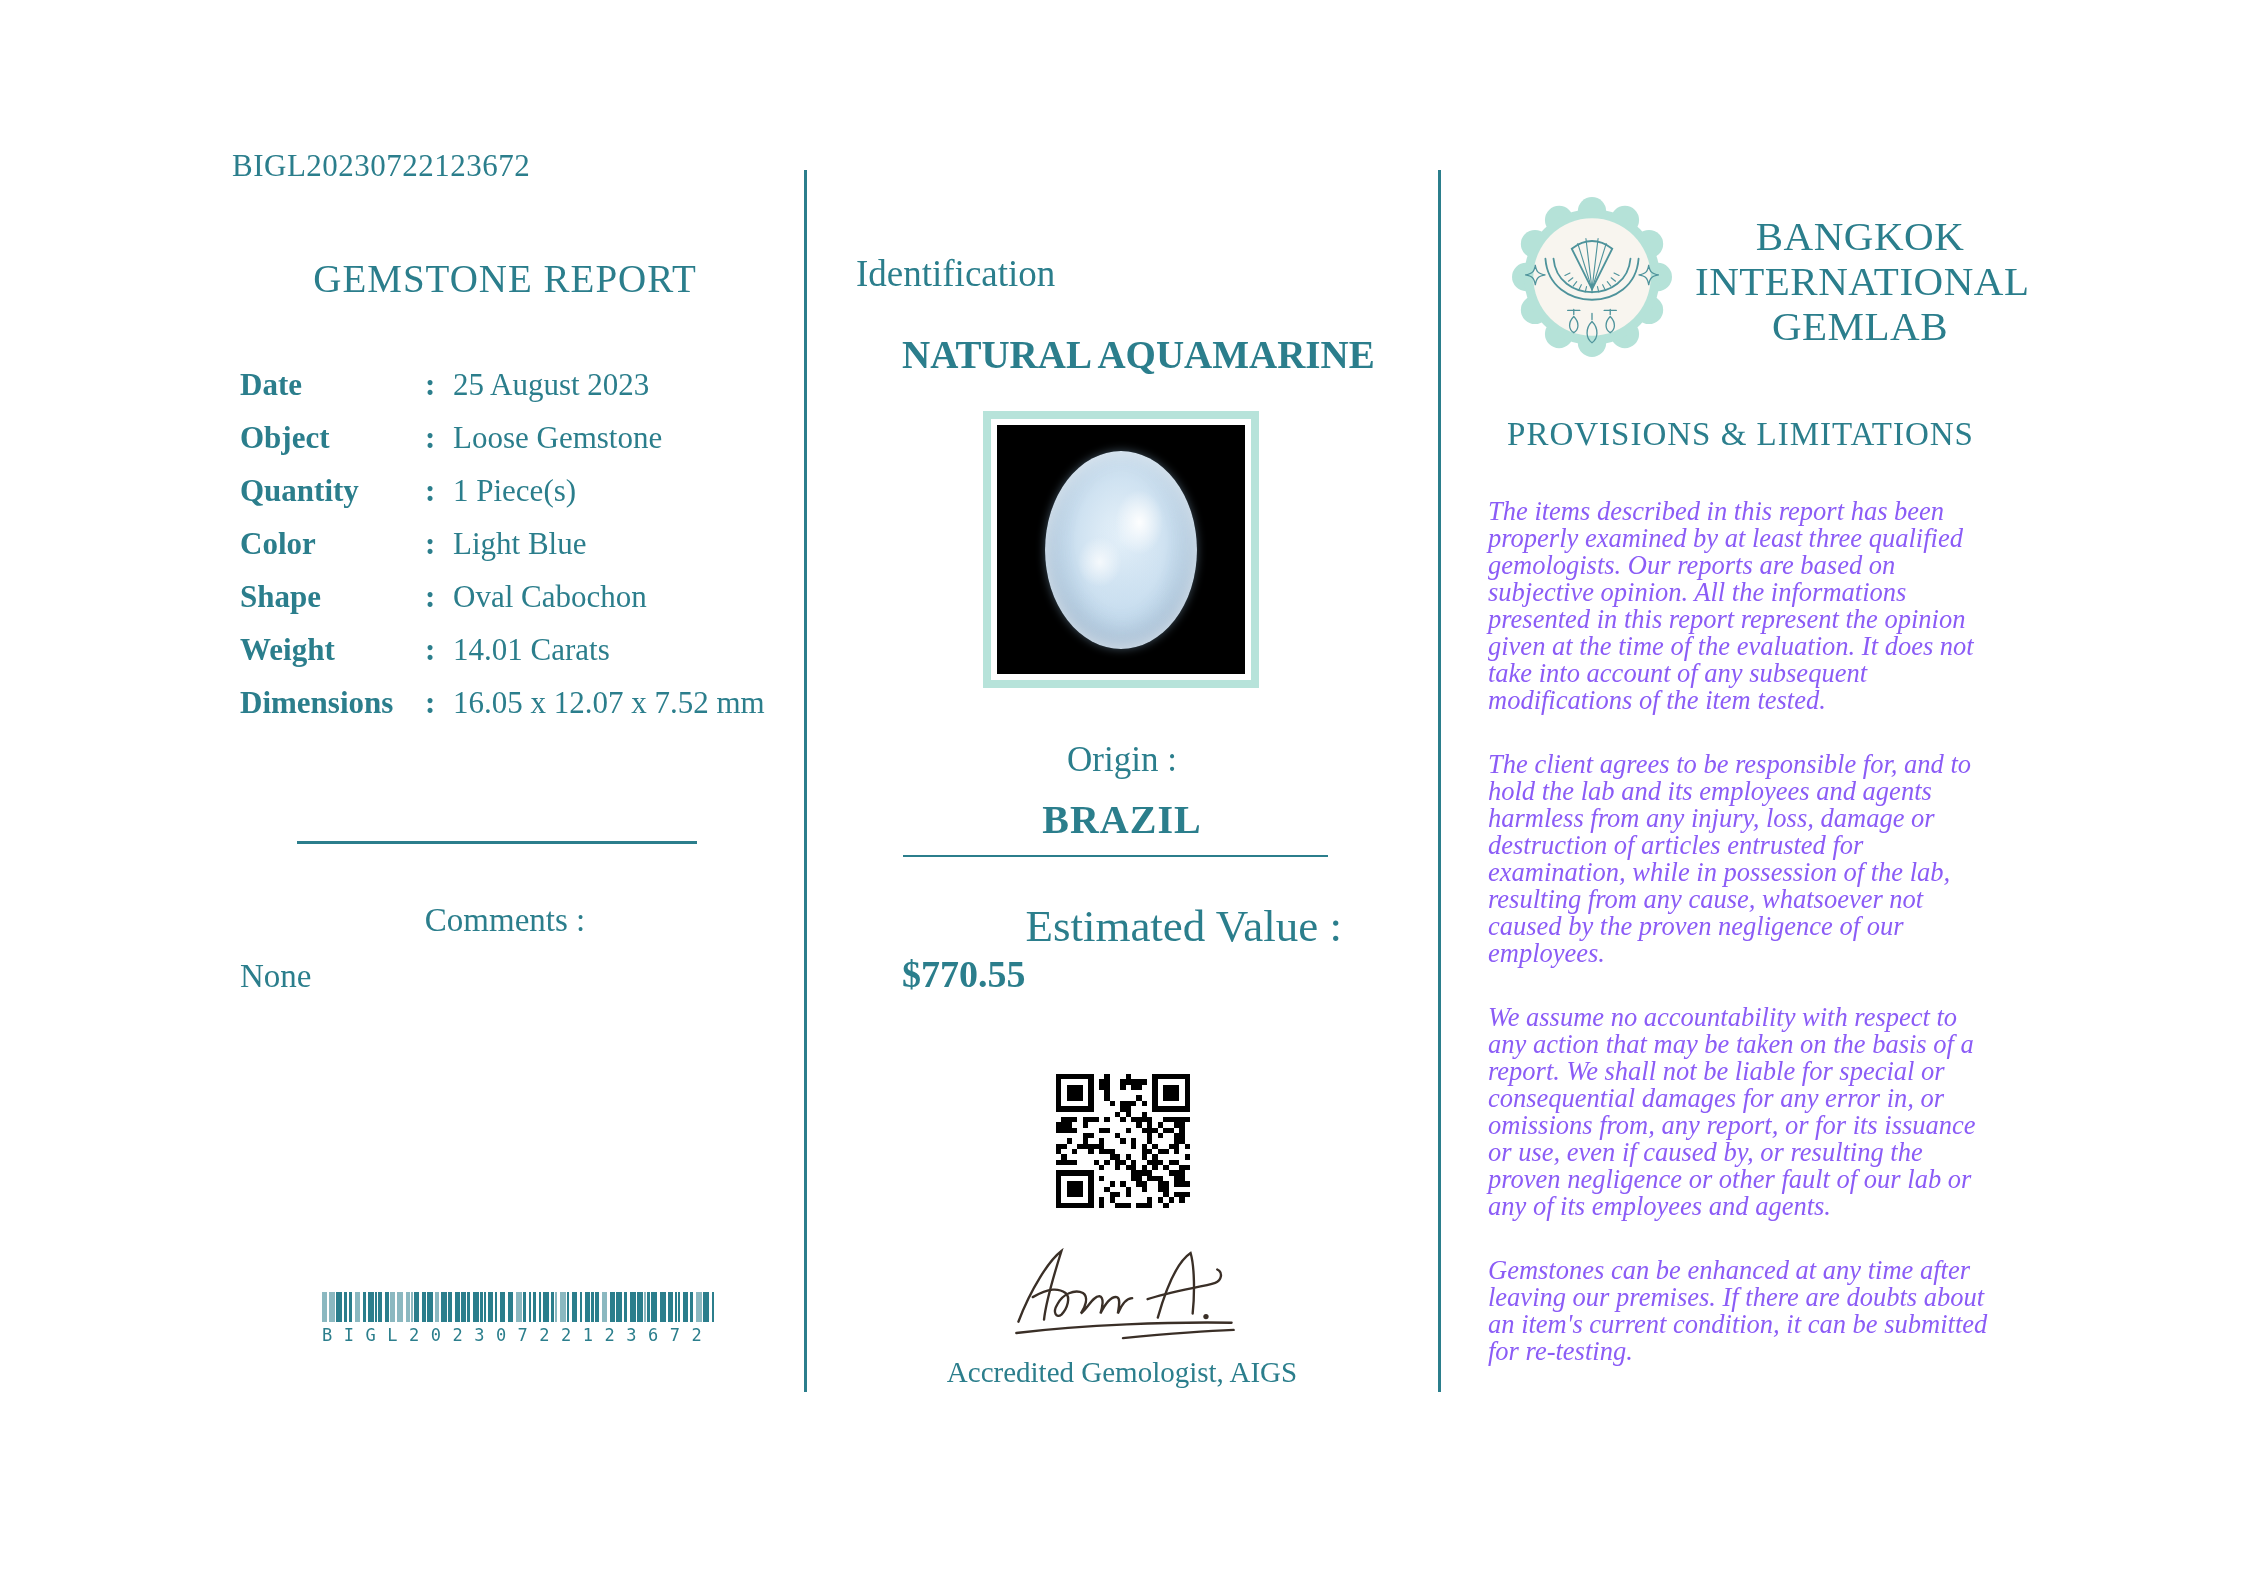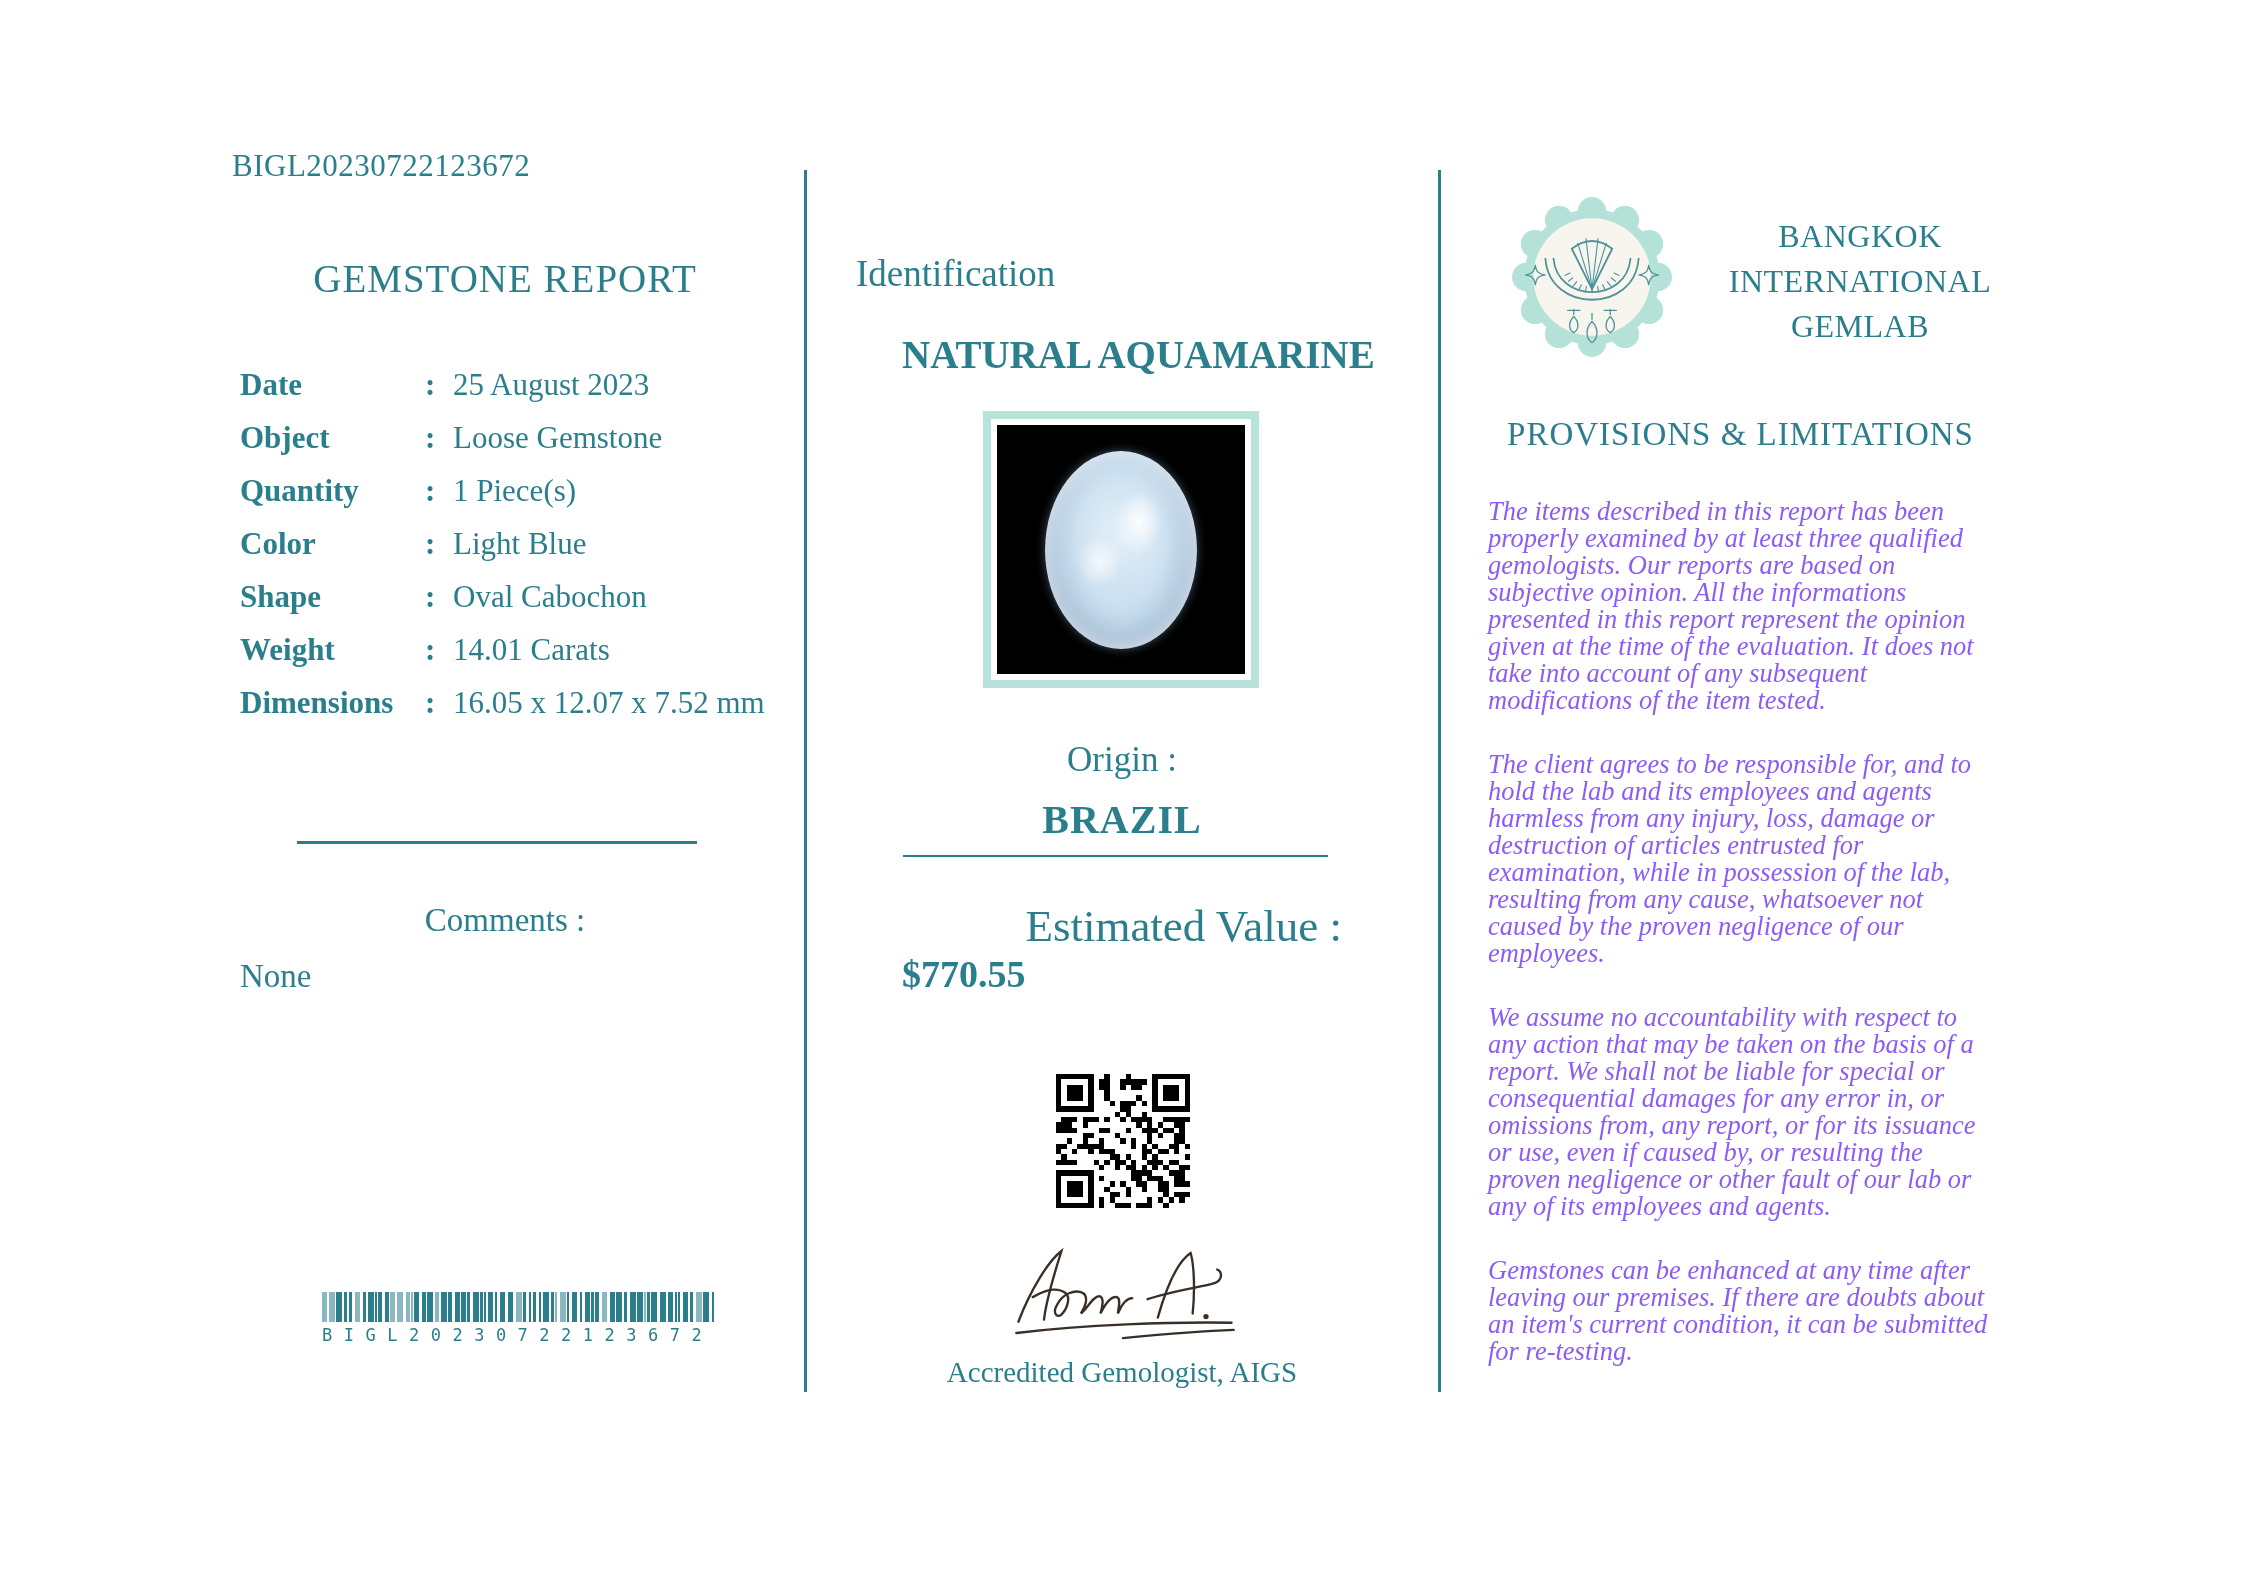--- a/index.html
+++ b/index.html
@@ -46,21 +46,21 @@
   .mid-divider{left:903px;top:855px;width:425px;height:2px;background:#2B7E8C}
   .estimated-label{left:902px;top:900px;width:440px;text-align:right;font-size:45px}
   .estimated-value{left:902px;top:952px;width:440px;text-align:left;font-size:38px;font-weight:bold}
   .qr-code{left:1056px;top:1074px;width:134px;height:134px;background:#fff}
   .qr-code svg{display:block;shape-rendering:crispEdges}
   .signature{left:1002px;top:1234px;width:246px;height:116px}
   .signer-title{left:882px;top:1356px;width:480px;text-align:center;font-size:29px}
 
   
   .lab-logo{left:1511px;top:196px;width:162px;height:162px}
-  .lab-name{left:1695px;top:214px;width:330px;text-align:center;font-size:32px;line-height:45px;letter-spacing:.5px}
+  .lab-name{left:1695px;top:214px;width:330px;text-align:center;font-size:41px;line-height:45px;letter-spacing:.5px}
   .provisions-title{left:1488px;top:416px;width:505px;text-align:center;font-size:33px;letter-spacing:1px}
   .provisions{left:1488px;top:498px;width:505px;color:#8b5cf6;font-style:italic;
     font-size:26.5px;line-height:27px}
   .provisions p{margin-bottom:37px}
 </style>
 </head>
 <body>
 
 <div class="page">
 

